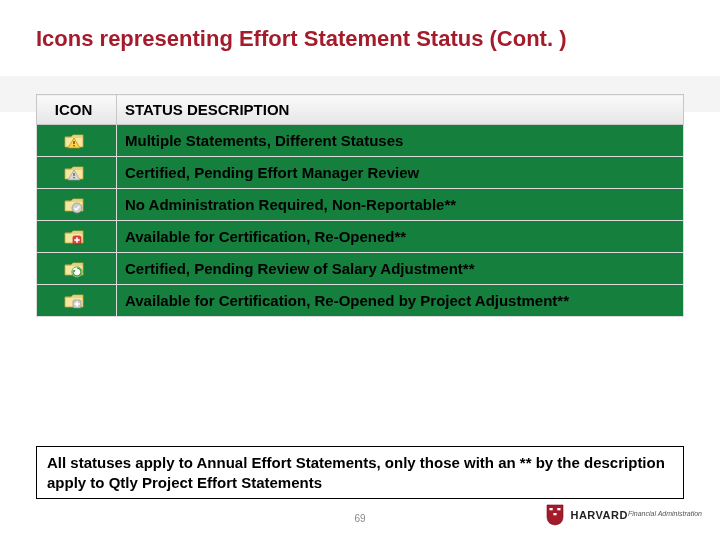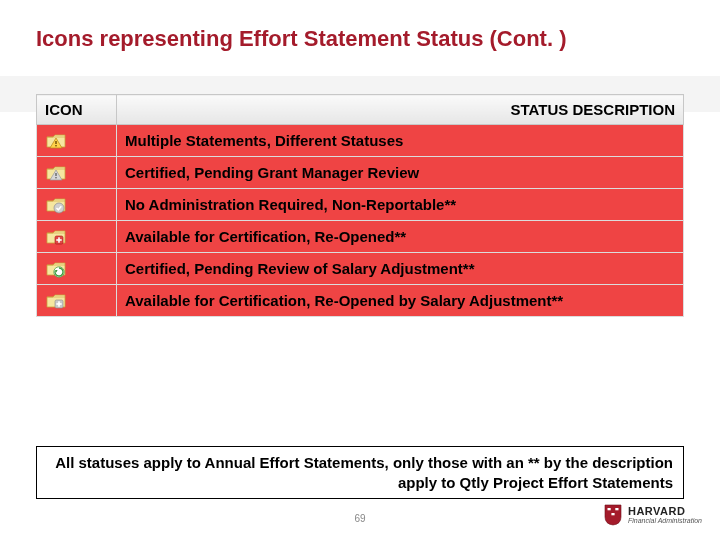--- a/index.html
+++ b/index.html
@@ -1,29 +1,29 @@
 <!DOCTYPE html>
 <html><head>
 <meta charset="utf-8">
 <style>
   * { box-sizing: border-box; margin: 0; padding: 0; }
   html, body { width: 720px; height: 540px; font-family: Arial, Helvetica, sans-serif; background: #fff; color: #000; }
   .slide { position: relative; width: 720px; height: 540px; padding: 26px 36px 0 36px; border-radius: 22px; }
   .title { font-size: 22px; font-weight: bold; color: #a41b2b; margin-bottom: 42px; }
   .grey-band { position: absolute; left: 0; right: 0; top: 76px; height: 36px; background: #f4f4f4; }
   .tbl { width: 100%; border-collapse: collapse; font-size: 15px; position: relative; z-index: 1; }
-  .tbl th { background: linear-gradient(#fafafa,#e6e6e6); text-align: right; padding: 6px 8px; font-weight: bold; border: 1px solid #c7c7c7; }
-  .tbl td { padding: 6px 8px; border: 1px solid #dcdcdc; background: #ef4444; font-weight: bold; }
-  .tbl .icon-cell { width: 80px; text-align: left; padding-right: 14px; }
+  .tbl th { background: linear-gradient(#fafafa,#e6e6e6); text-align: left; padding: 6px 8px; font-weight: bold; border: 1px solid #c7c7c7; }
+  .tbl td { padding: 6px 8px; border: 1px solid #dcdcdc; background: #15803d; font-weight: bold; }
+  .tbl .icon-cell { width: 80px; text-align: center; padding-right: 14px; }
   .folder-icon { display: inline-block; vertical-align: middle; }
-  .note-box { position: absolute; left: 36px; right: 36px; top: 446px; border: 1.5px solid #000; padding: 6px 10px; text-align: right; font-size: 15px; font-weight: bold; line-height: 1.3; }
+  .note-box { position: absolute; left: 36px; right: 36px; top: 446px; border: 1.5px solid #000; padding: 6px 10px; text-align: left; font-size: 15px; font-weight: bold; line-height: 1.3; }
   .page-num { position: absolute; left: 50%; transform: translateX(-50%); bottom: 16px; font-size: 10px; color: #888; }
   .brand { position: absolute; right: 18px; bottom: 14px; display: flex; align-items: center; gap: 6px; }
   .brand-shield { width: 18px; height: 22px; }
-  .brand-text { display: flex; flex-direction: column; line-height: 1; }
+  .brand-text { display: flex; flex-direction: row; line-height: 1; }
   .brand-h { font-size: 11px; font-weight: bold; color: #222; letter-spacing: .5px; }
   .brand-sub { font-size: 7px; font-style: italic; color: #555; }
 </style>
 </head>
 <body>
 
 <svg width="0" height="0" style="position:absolute">
   <defs>
     <g id="folder-base">
       <path d="M1 5 L7 5 L9 3 L19 3 L19 15 L1 15 Z" fill="#f6e7a0" stroke="#caa33a" stroke-width="0.8"></path>
@@ -82,21 +82,21 @@
               <use href="#folder-base"></use>
               <use href="#badge-warn-gold"></use>
             </svg></td>
           <td>Multiple Statements, Different Statuses</td>
         </tr>
         <tr>
           <td class="icon-cell"><svg class="folder-icon" width="22" height="18" viewBox="0 0 20 18">
               <use href="#folder-base"></use>
               <use href="#badge-warn-grey"></use>
             </svg></td>
-          <td>Certified, Pending Grant Manager Review</td>
+          <td>Certified, Pending Effort Manager Review</td>
         </tr>
         <tr>
           <td class="icon-cell"><svg class="folder-icon" width="22" height="18" viewBox="0 0 20 18">
               <use href="#folder-base"></use>
               <use href="#badge-check-grey"></use>
             </svg></td>
           <td>No Administration Required, Non-Reportable**</td>
         </tr>
         <tr>
           <td class="icon-cell"><svg class="folder-icon" width="22" height="18" viewBox="0 0 20 18">
@@ -110,21 +110,21 @@
               <use href="#folder-base"></use>
               <use href="#badge-recycle"></use>
             </svg></td>
           <td>Certified, Pending Review of Salary Adjustment**</td>
         </tr>
         <tr>
           <td class="icon-cell"><svg class="folder-icon" width="22" height="18" viewBox="0 0 20 18">
               <use href="#folder-base"></use>
               <use href="#badge-plus-grey"></use>
             </svg></td>
-          <td>Available for Certification, Re-Opened by Salary Adjustment**</td>
+          <td>Available for Certification, Re-Opened by Project Adjustment**</td>
         </tr>
       </tbody>
   </table>
 
   <div class="note-box">All statuses apply to Annual Effort Statements, only those with an ** by the description apply to Qtly Project Effort Statements</div>
 
   <div class="page-num">69</div>
 
   <div class="brand">
     <svg class="brand-shield" viewBox="0 0 18 22">

